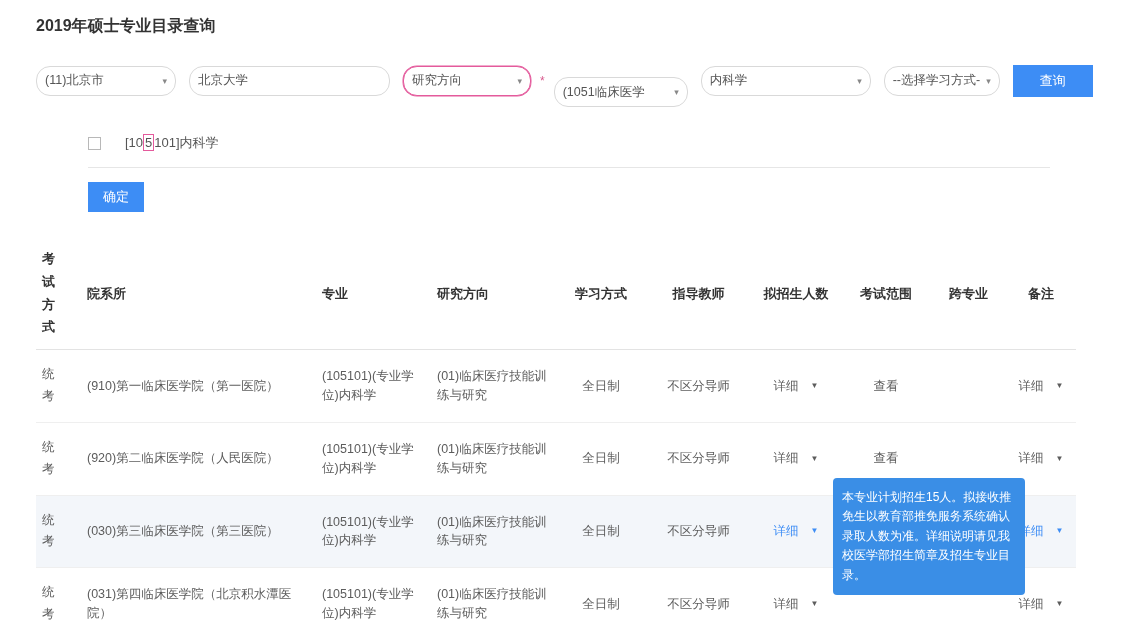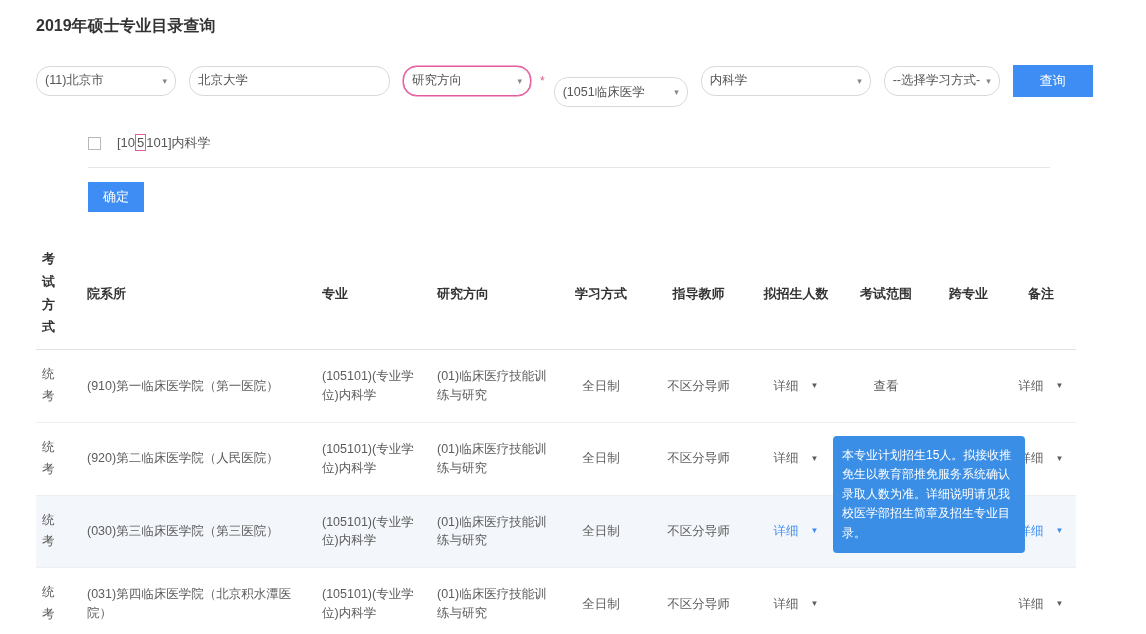--- a/index.html
+++ b/index.html
@@ -17,21 +17,21 @@
   .ctrl .val { white-space:nowrap; overflow:hidden; }
   .caret { color:#888; font-size:9px; margin-left:6px; flex:none; }
   .w-province { width:140px; } .w-univ { width:201px;text-align:right; }
   .w-degree { width:128px; border-color:#e45a9c; box-shadow:0 0 0 0.5px #e45a9c; }
   .w-disc { width:134px;margin-top:23px; } .w-major { width:170px; } .w-study { width:116px; }
   .req-mark { color:#d85a8e; font-size:12px; margin:0 -4px; }
   .btn { background:#3d8df5; color:#fff; border:none; border-radius:0; cursor:pointer; }
   .search-btn { width:80px; height:32px; font-size:13px; }
 
   .selection { margin:27px 0 0 88px; width:962px; }
-  .checkbox-row { display:flex; align-items:center; gap:16px; font-size:13px; color:#555; }
+  .checkbox-row { display:flex; align-items:center; gap:24px; font-size:13px; color:#555; }
   .checkbox { width:13px; height:13px; border:1px solid #b8b8b8; background:#fff; flex:none; }
   .hl-char { border:1px solid #e45a9c; padding:0 1px; }
   .divider { border-top:1px solid #e6e6e6; margin-top:15px; }
   .confirm-btn { margin-top:14px; padding:6px 15px; font-size:13px; }
 
   .table-wrap { margin:26px 0 0 36px; width:1040px; }
   table { width:100%; border-collapse:collapse; table-layout:fixed; font-size:12.5px; color:#5c5c5c; }
   col.c1{width:45px;} col.c2{width:235px;} col.c3{width:115px;} col.c4{width:125px;}
   col.c5{width:90px;} col.c6{width:105px;} col.c7{width:90px;} col.c8{width:90px;}
   col.c9{width:75px;} col.c10{width:70px;}
@@ -40,21 +40,21 @@
   td { padding:14px 6px; vertical-align:middle; line-height:1.5; }
   tbody tr { border-top:1px solid #efefef; }
   tbody tr:first-child { border-top:1px solid #e3e3e3; }
   .vtext { width:15px; word-break:break-all; line-height:1.75; }
   tr.active { background:#f3f6fa; }
   .detail-link { display:inline-flex; align-items:center; gap:12px; cursor:pointer; white-space:nowrap; color:#5c5c5c; }
   .detail-link .caret-sm { font-size:8px; color:inherit; }
   tr.active .detail-link { color:#3d8df5; }
   .view-link { cursor:pointer; }
 
-  .tooltip { position:absolute; left:833px; top:436px; width:192px; padding:10px 9px;
+  .tooltip { position:absolute; left:833px; top:478px; width:192px; padding:10px 9px;
              background:#3a8ee6; color:#fff; font-size:12px; line-height:1.62;
              border-radius:4px; z-index:5; }
 </style>
 </head>
 <body>
 
 <div class="page">
 
   <div class="header">
     <span class="title">2019年硕士专业目录查询</span>

